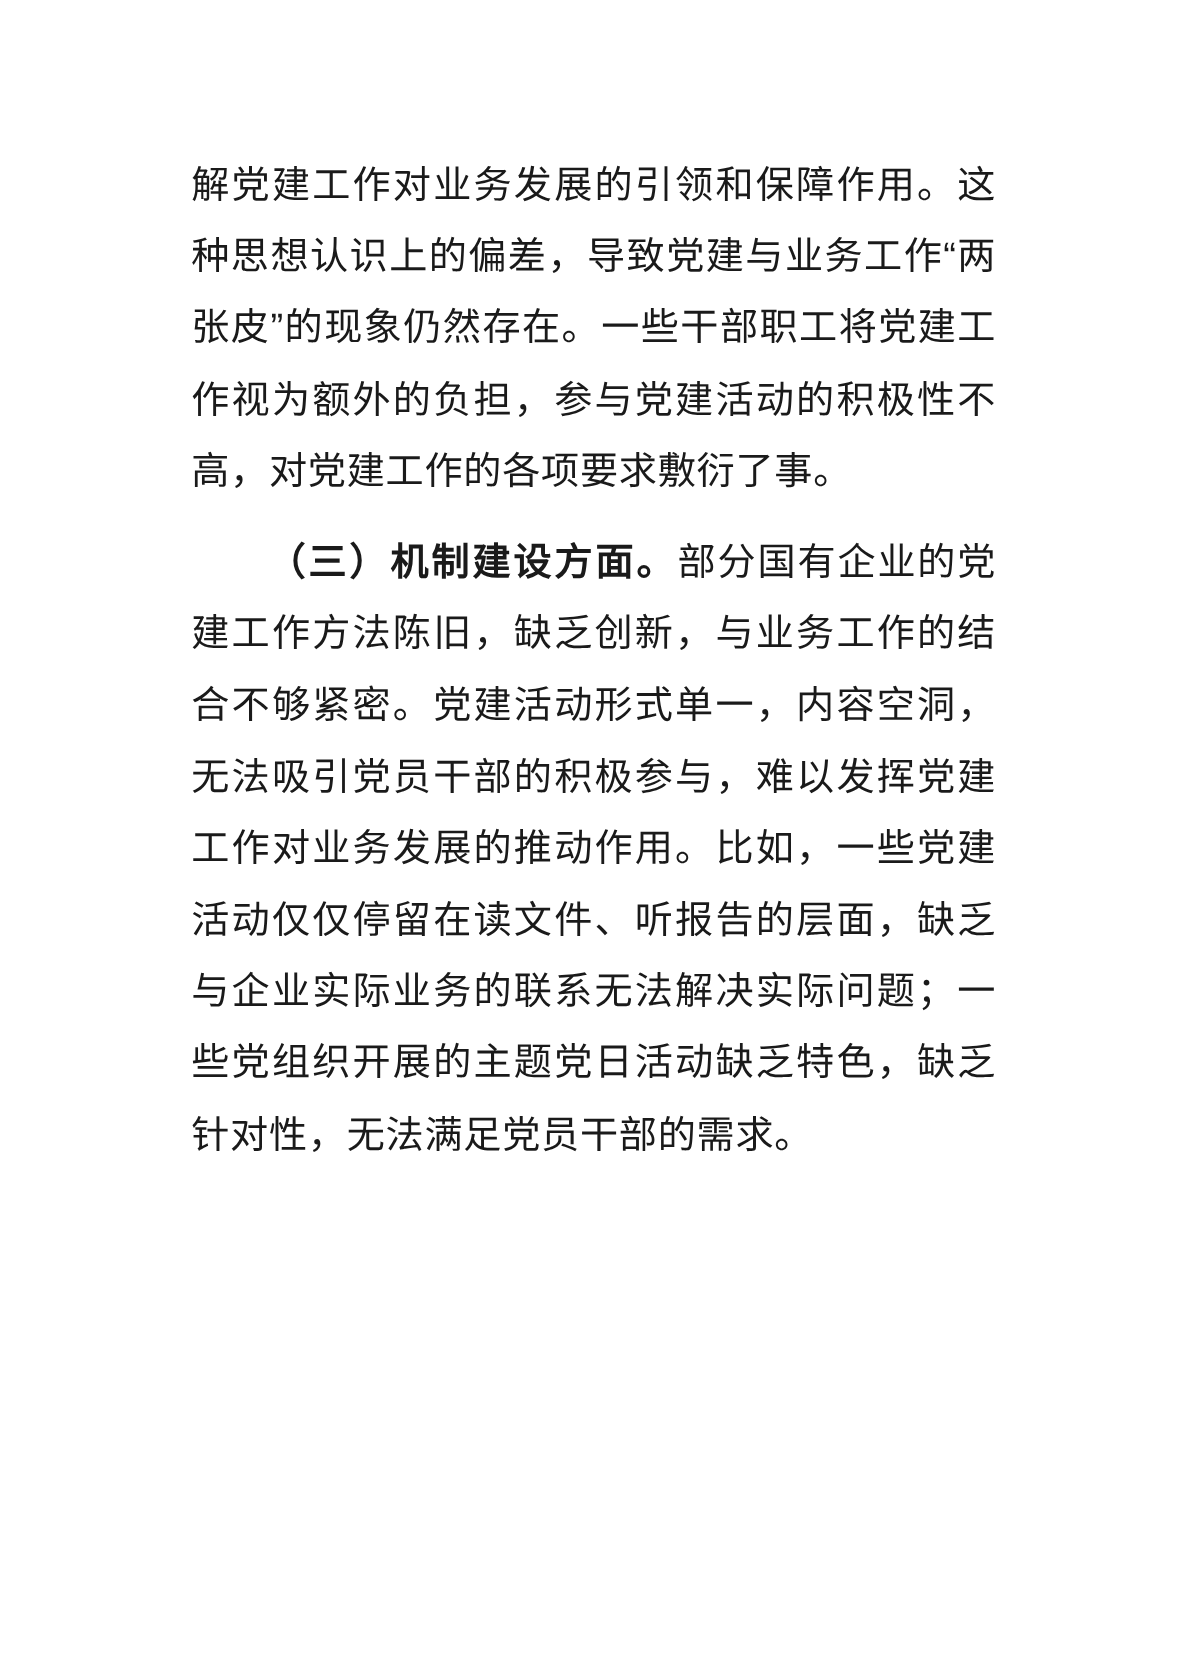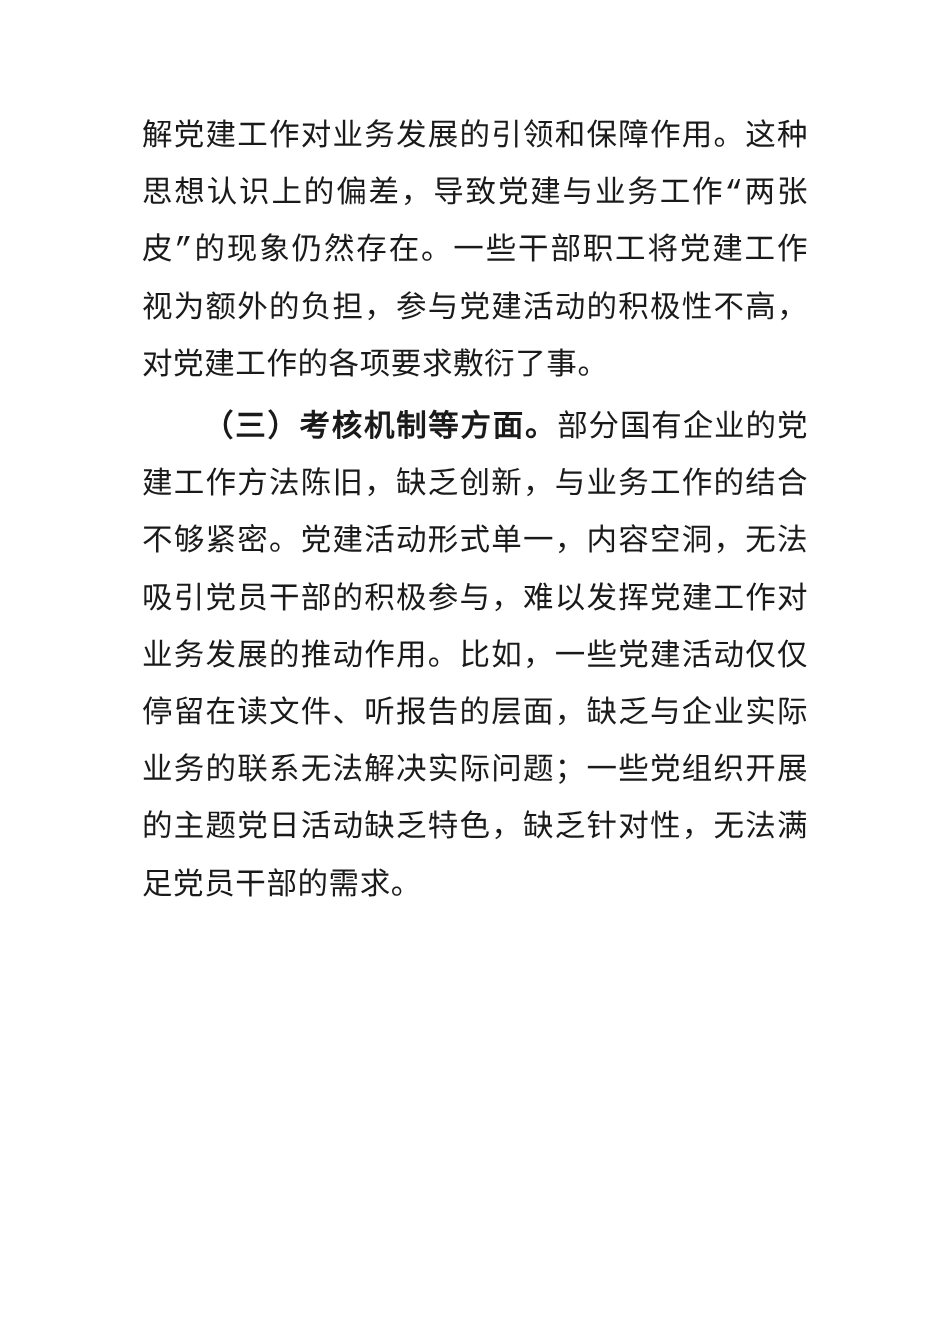--- a/index.html
+++ b/index.html
@@ -24,29 +24,29 @@
   }
 
   #doc-body {
     position: absolute;
     left: 137px;
     top: 104px;
     width: 676px;
   }
 
   .para {
-    margin: 5px;
+    margin: 16px;
     padding: 0;
     font-size: 30.5px;
     line-height: 57.2px;
     color: #1a1a1a;
     text-align: justify;
     text-justify: inter-ideograph;
     letter-spacing: 0.6px;
-    font-family: Liberation Mono, monospace;
+    font-family: Liberation Sans, sans-serif;
     font-weight: 400;
     -webkit-font-smoothing: antialiased;
   }
 
   .para.indent {
     text-indent: 2em;
   }
 
   .para .heading {
     font-weight: 700;
@@ -64,18 +64,18 @@
 <div id="page">
 
   <div id="doc-body">
 
     <p class="para">
       <span class="runtext">解党建工作对业务发展的引领和保障作用。这种思想认识上的偏差，导致党建与业务工作“两张皮”的现象仍然存在。一些干部职工将党建工作视为额外的负担，参与党建活动的积极性不高，对党建工作的各项要求敷衍了事。</span>
     </p>
 
 
     <p class="para indent">
-      <span class="heading">（三）考核机制等方面。</span><span class="runtext">部分国有企业的党建工作方法陈旧，缺乏创新，与业务工作的结合不够紧密。党建活动形式单一，内容空洞，无法吸引党员干部的积极参与，难以发挥党建工作对业务发展的推动作用。比如，一些党建活动仅仅停留在读文件、听报告的层面，缺乏与企业实际业务的联系无法解决实际问题；一些党组织开展的主题党日活动缺乏特色，缺乏针对性，无法满足党员干部的需求。</span>
+      <span class="heading">（三）机制建设方面。</span><span class="runtext">部分国有企业的党建工作方法陈旧，缺乏创新，与业务工作的结合不够紧密。党建活动形式单一，内容空洞，无法吸引党员干部的积极参与，难以发挥党建工作对业务发展的推动作用。比如，一些党建活动仅仅停留在读文件、听报告的层面，缺乏与企业实际业务的联系无法解决实际问题；一些党组织开展的主题党日活动缺乏特色，缺乏针对性，无法满足党员干部的需求。</span>
     </p>
 
   </div>
 
 </div>
 
 </body></html>

